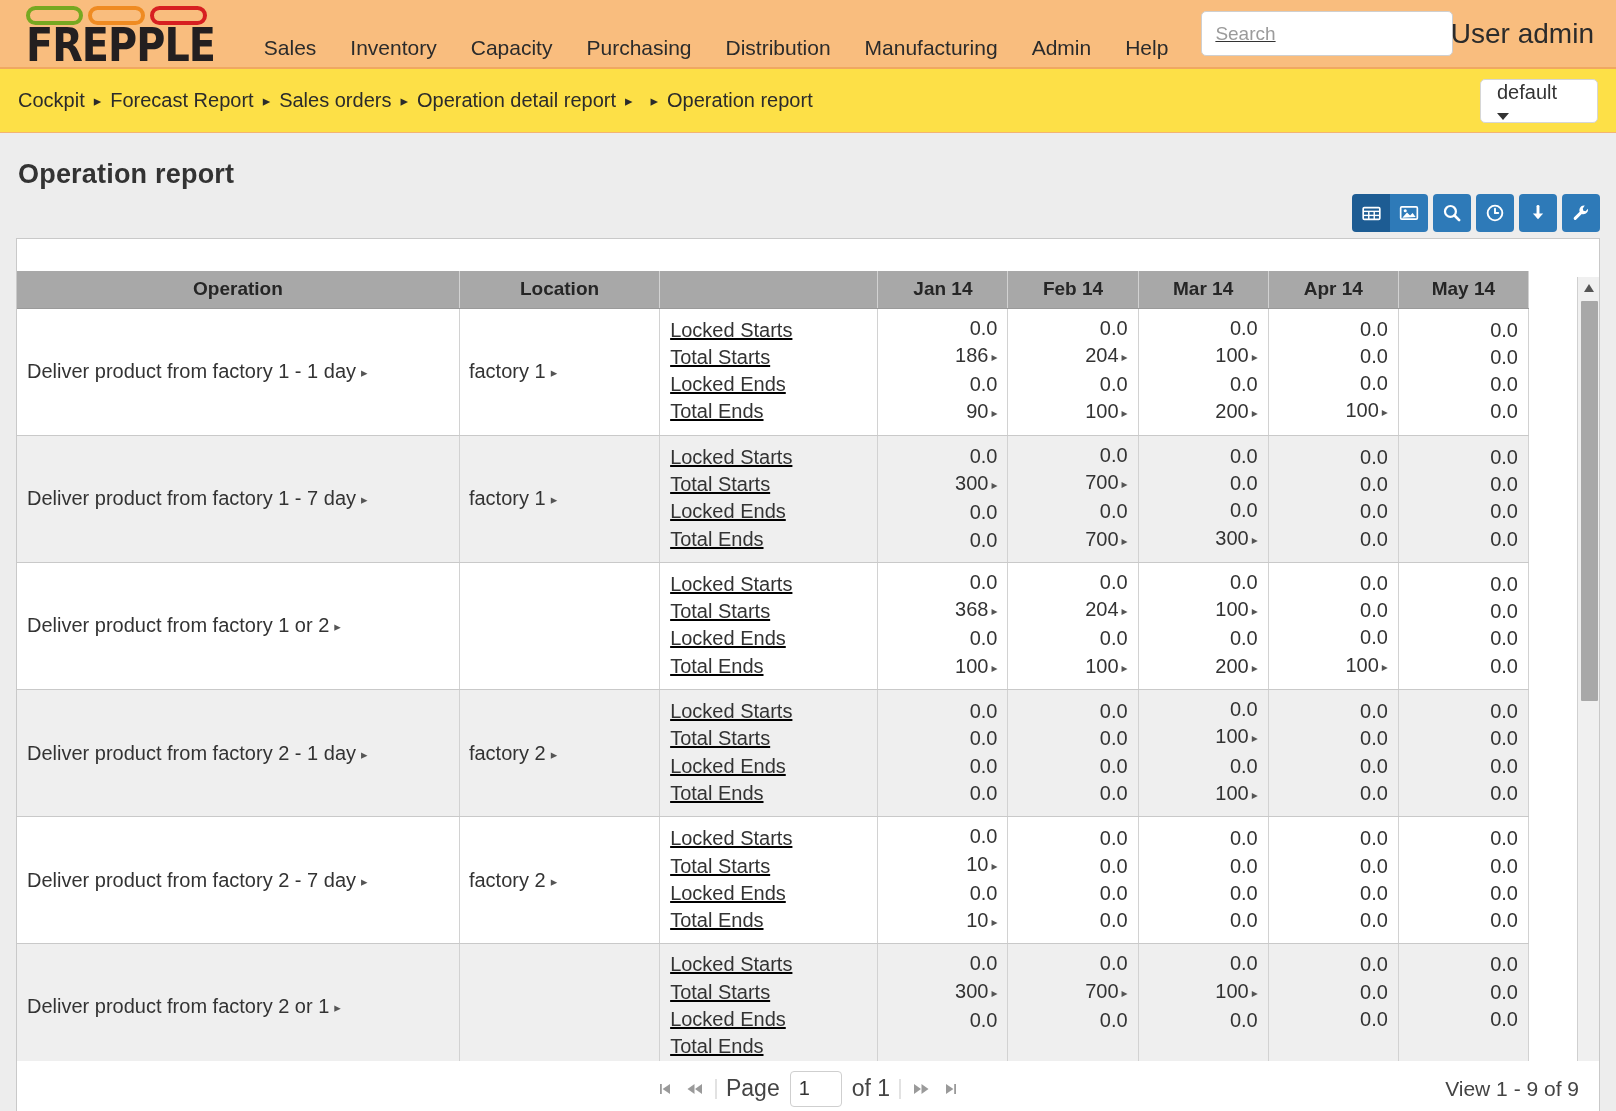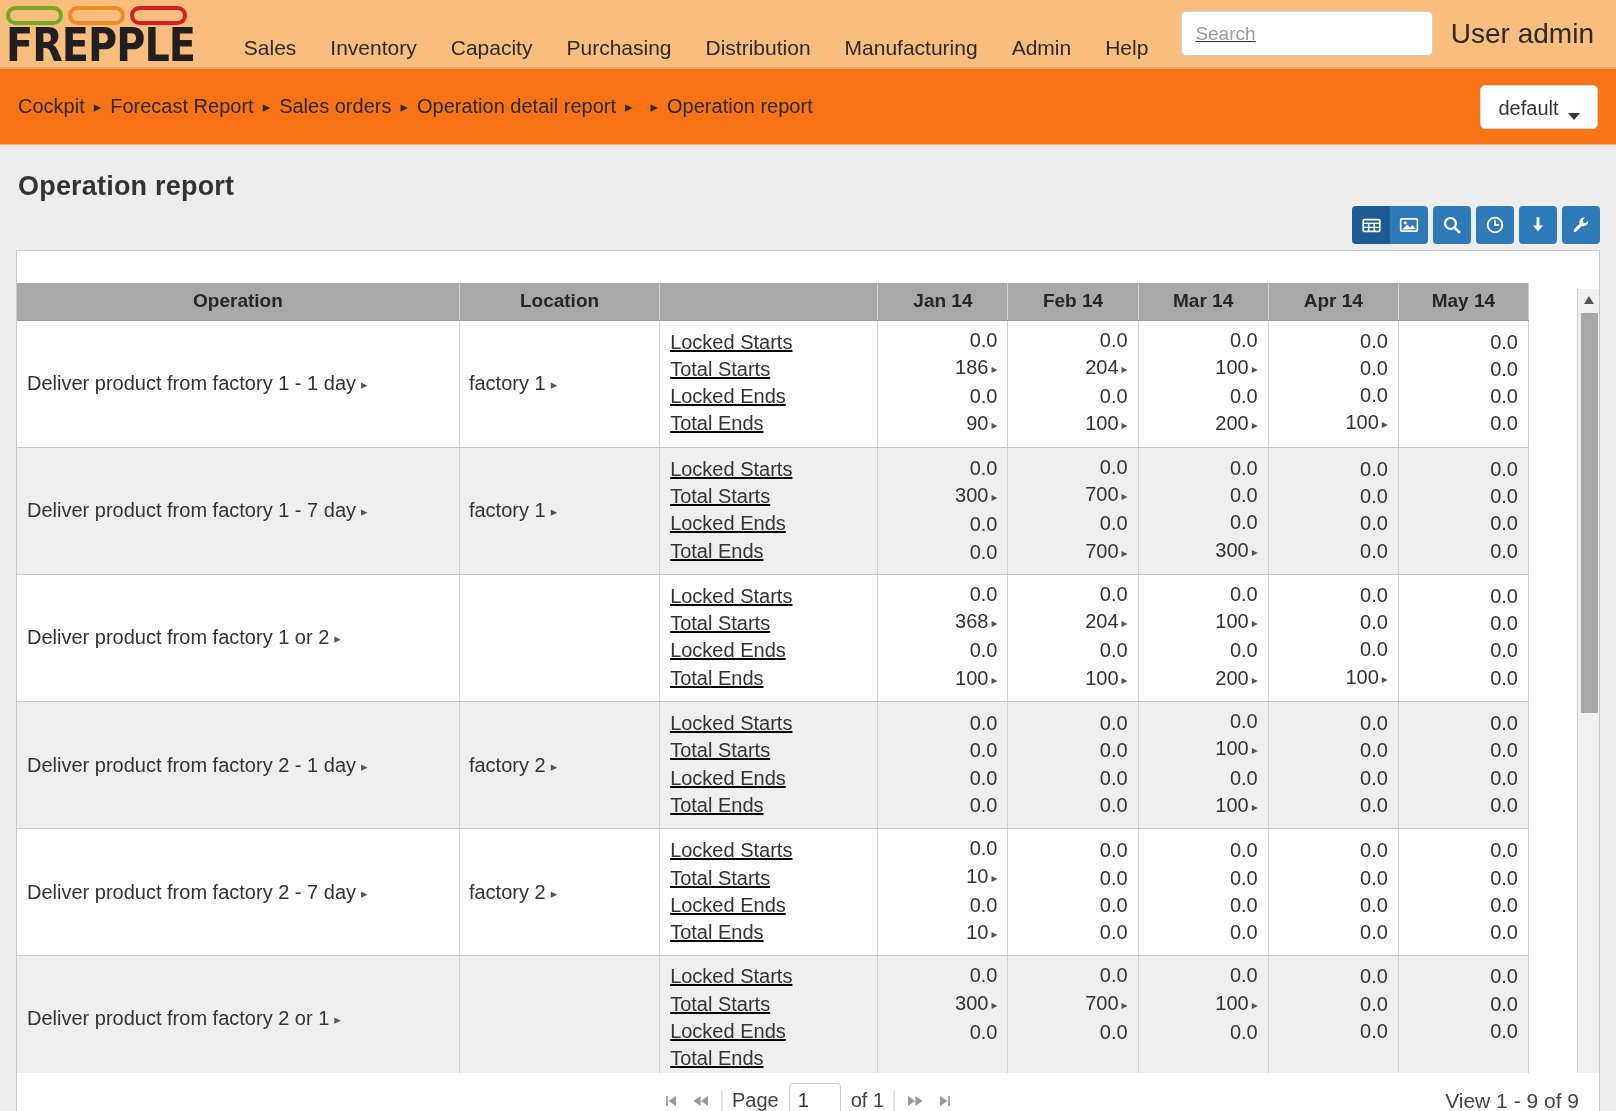--- a/index.html
+++ b/index.html
@@ -11,21 +11,21 @@
     overflow: hidden;
   }
 
   
   .navbar {
     height: 69px;
     background: #f9bd7e;
     border-bottom: 2px solid #f0a860;
     display: flex;
     align-items: center;
-    padding: 0 22px 0 6px;
+    padding: 0 22px 0 26px;
     position: relative;
   }
   .logo { display: flex; flex-direction: column; margin-right: 26px; }
   .logo-pills { display: flex; gap: 5px; margin-bottom: 1px; }
   .logo-pill { width: 57px; height: 19px; border-radius: 10px; border: 4px solid; background: transparent; }
   .logo-pill.g { border-color: #77a821; }
   .logo-pill.o { border-color: #ef8b22; }
   .logo-pill.r { border-color: #d71f21; }
   .logo-text {
     font-size: 41px; font-weight: 700; line-height: 0.86;
@@ -46,33 +46,33 @@
     font-family: "Liberation Sans", sans-serif; outline: none; text-decoration: underline;
   }
   .search-input::placeholder { color: #9b9b9b; }
   .user-admin {
     position: absolute; right: 22px; top: 50%; transform: translateY(-50%);
     font-size: 28px; color: #2b2b2b; cursor: pointer; white-space: nowrap;
   }
 
   
   .crumbbar {
-    height: 76px; background: #f97316;
+    height: 64px; background: #fde047;
     display: flex; align-items: center; padding: 0 18px 0 18px;
     position: relative; border-bottom: 1px solid #f3b473;
   }
   .crumbs { display: flex; align-items: center; flex-wrap: nowrap; font-size: 20px; color: #2b2b2b; }
   .crumb { cursor: pointer; white-space: nowrap; }
   .crumb-sep { margin: 0 9px; color: #2b2b2b; font-size: 15px; line-height: 1; }
   .default-btn {
     position: absolute; right: 18px; top: 50%; transform: translateY(-50%);
     background: #fff; border: 1px solid #d6d6d6; border-radius: 5px;
-    height: 44px; min-width: 118px; display: flex; align-items: flex-end;
+    height: 44px; min-width: 118px; display: flex; align-items: flex-start;
     justify-content: center; gap: 9px; font-size: 20px; color: #333;
-    padding: 8px 16px; cursor: pointer;
+    padding: 8px 16px; cursor: pointer; flex-direction: column;
   }
   .caret-dn { width: 0; height: 0; border-left: 6px solid transparent; border-right: 6px solid transparent; border-top: 7px solid #333; }
 
   
   .page { background: #ededed; padding: 0 16px 0 16px; height: calc(1111px - 69px - 58px); position: relative; }
   .page-title { font-size: 27px; font-weight: 700; color: #333; padding: 26px 0 0 2px; letter-spacing: .2px; }
 
   .toolbar { position: absolute; right: 16px; top: 61px; display: flex; gap: 5px; }
   .tb-group { display: flex; }
   .tb-btn {
@@ -136,21 +136,21 @@
   .hs-thumb { position: absolute; left: 28px; top: 3px; height: 19px; width: 1330px; background: #b5b5b5; border-radius: 1px; cursor: pointer; }
 
   
   .pager {
     height: 56px; background: #fff; border: 1px solid #c9c9c9; border-top: none;
     position: absolute; left: 16px; right: 16px; bottom: 0;
     display: flex; align-items: center; justify-content: center; gap: 0;
   }
   .pg-btn { width: 30px; height: 30px; display: flex; align-items: center; justify-content: center; cursor: pointer; }
   .pg-sepbar { width: 2px; height: 20px; background: #e2e2e2; margin: 0 5px; }
-  .pg-label { font-size: 20px; color: #444; margin: 0 4px; }
+  .pg-label { font-size: 23px; color: #444; margin: 0 4px; }
   .pg-input {
     width: 52px; height: 36px; border: 1px solid #cfcfcf; border-radius: 4px;
     text-align: left; font-size: 20px; color: #333; padding: 0 8px;
     font-family: "Liberation Sans", sans-serif; outline: none; margin: 0 6px;
   }
   .pg-view { position: absolute; right: 20px; font-size: 21px; color: #444; }
 </style>
 </head>
 <body>
 

